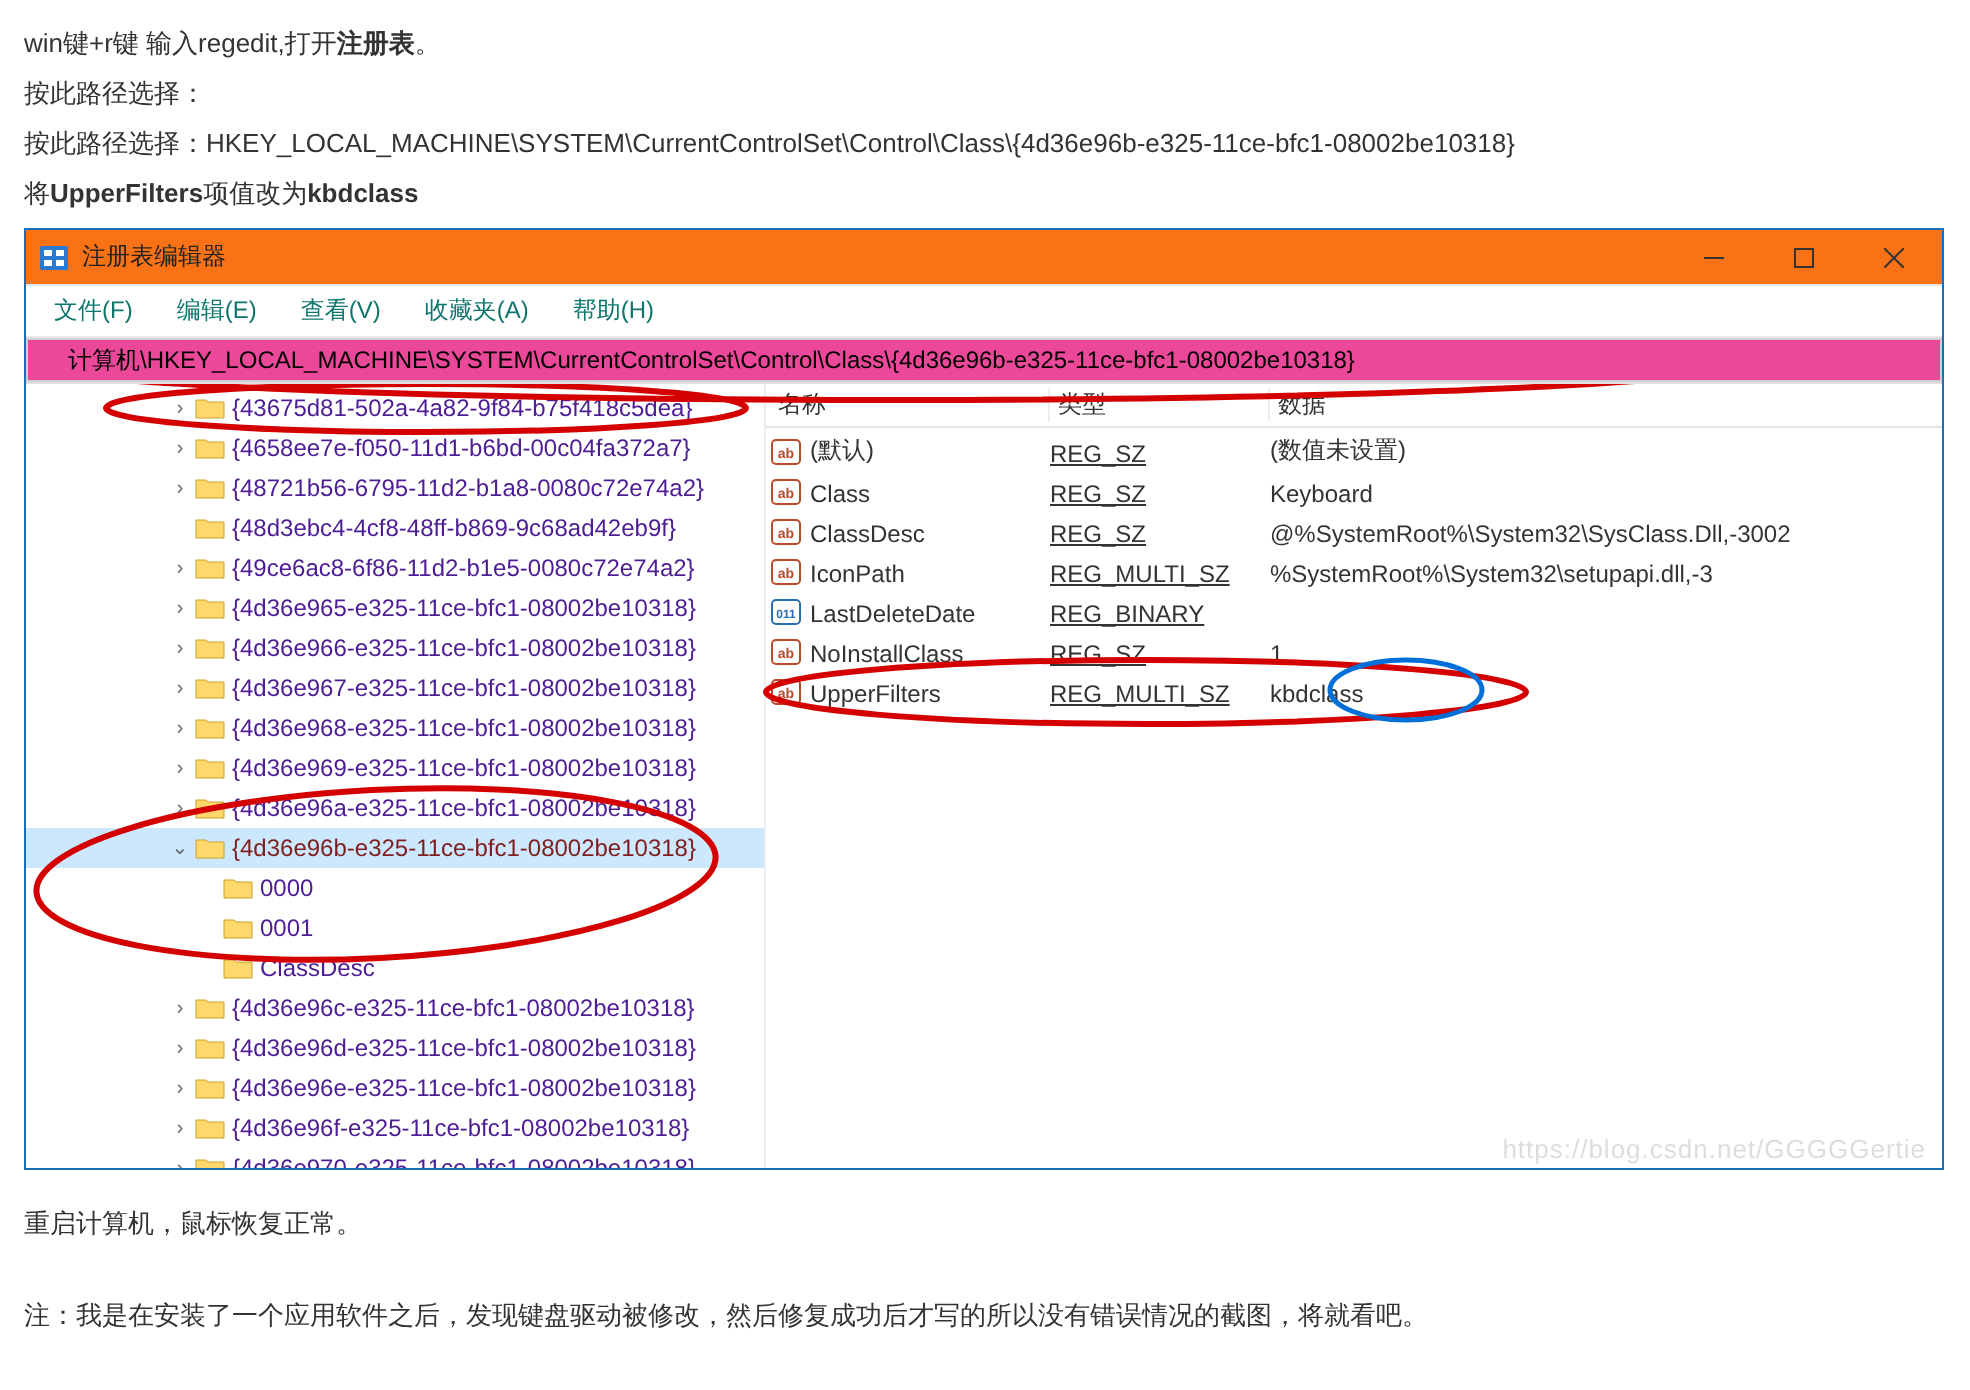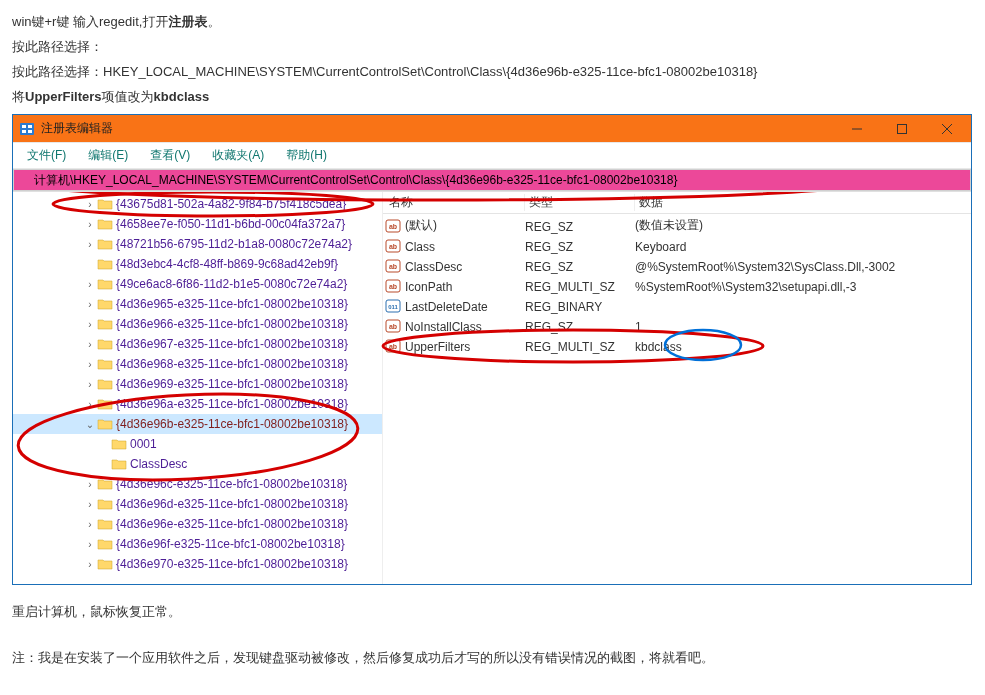--- a/index.html
+++ b/index.html
@@ -107,21 +107,21 @@
   .vh-name { width: 142px; padding-left: 6px; border-right: 1px solid #eee; font-family: Liberation Serif, serif; }
   .vh-type { width: 110px; padding-left: 4px; border-right: 1px solid #eee; }
   .vh-data { flex: 1; padding-left: 4px; }
   .val-row {
     display: flex;
     height: 20px;
     align-items: flex-end;
   }
   .val-icon { width: 20px; display:flex; align-items:center; justify-content:center; }
   .val-name { width: 122px; padding-left: 2px; }
-  .val-type { width: 110px; }
+  .val-type { width: 110px; text-decoration: underline; }
   .val-data { flex: 1; }
 
   .overlay-svg {
     position: absolute;
     left: 0; top: 0;
     pointer-events: none;
   }
 
   .watermark {
     position: absolute;
@@ -289,20 +289,28 @@
               <path d="M1 3 L1 12 L15 12 L15 4 L7 4 L6 3 Z" fill="#ffd86b" stroke="#c9a227" stroke-width="0.5"></path>
             </svg></span>
           <span class="tree-label">{4d36e96b-e325-11ce-bfc1-08002be10318}</span>
         </div>
         <div class="tree-row">
           <span class="indent" style="width: 84px;"></span>
           <span class="arrow"></span>
           <span class="folder-icon"><svg width="16" height="14" viewBox="0 0 16 14">
               <path d="M1 3 L1 12 L15 12 L15 4 L7 4 L6 3 Z" fill="#ffd86b" stroke="#c9a227" stroke-width="0.5"></path>
             </svg></span>
+          <span class="tree-label">0000</span>
+        </div>
+        <div class="tree-row">
+          <span class="indent" style="width: 84px;"></span>
+          <span class="arrow"></span>
+          <span class="folder-icon"><svg width="16" height="14" viewBox="0 0 16 14">
+              <path d="M1 3 L1 12 L15 12 L15 4 L7 4 L6 3 Z" fill="#ffd86b" stroke="#c9a227" stroke-width="0.5"></path>
+            </svg></span>
           <span class="tree-label">0001</span>
         </div>
         <div class="tree-row">
           <span class="indent" style="width: 84px;"></span>
           <span class="arrow"></span>
           <span class="folder-icon"><svg width="16" height="14" viewBox="0 0 16 14">
               <path d="M1 3 L1 12 L15 12 L15 4 L7 4 L6 3 Z" fill="#ffd86b" stroke="#c9a227" stroke-width="0.5"></path>
             </svg></span>
           <span class="tree-label">ClassDesc</span>
         </div>
@@ -424,20 +432,21 @@
               <svg width="16" height="16">
                 <rect x="1" y="2" width="14" height="12" rx="2" fill="#fff" stroke="#b94a2b" stroke-width="1"></rect>
                 <text x="8" y="11" text-anchor="middle" font-size="7" fill="#b94a2b" font-weight="bold">ab</text>
               </svg>
             </span>
             <span class="val-name">UpperFilters</span>
             <span class="val-type">REG_MULTI_SZ</span>
             <span class="val-data">kbdclass</span>
           </div>
         </div>
+      <div class="watermark">https://blog.csdn.net/GGGGGertie</div>
     </div>
 
     <svg class="overlay-svg" width="960" height="450">
 
       <ellipse cx="430" cy="-12" rx="440" ry="20" fill="none" stroke="#d40000" stroke-width="3"></ellipse>
 
       <ellipse cx="200" cy="12" rx="160" ry="12" fill="none" stroke="#d40000" stroke-width="3"></ellipse>
 
       <ellipse cx="175" cy="245" rx="170" ry="42" fill="none" stroke="#d40000" stroke-width="3" transform="rotate(-3 175 245)"></ellipse>
 

